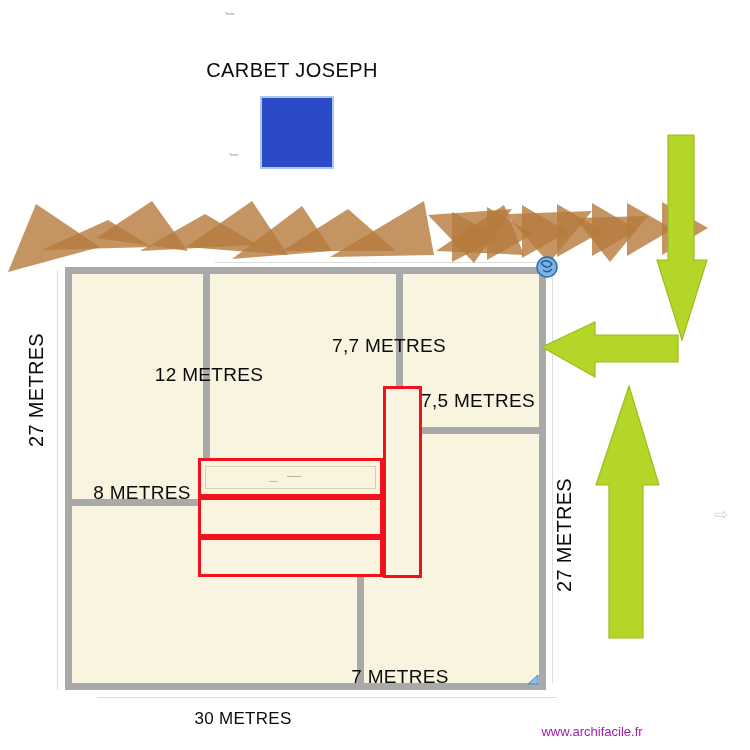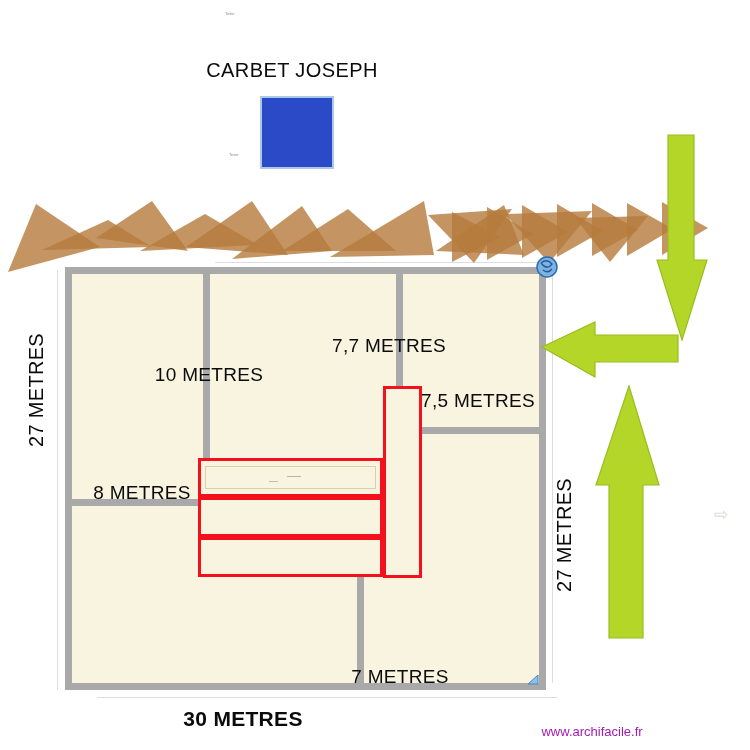--- a/index.html
+++ b/index.html
@@ -7,21 +7,21 @@
         font-family:"Liberation Sans",sans-serif;color:#111;}
   
   .lbl{position:absolute;white-space:nowrap;transform:translate(-50%,-50%);
        font-size:19px;color:#0b0b0b;letter-spacing:.3px;}
   .lbl-title{left:292px;top:70px;font-size:20px;letter-spacing:.4px;}
   .lbl-12{left:209px;top:375px;}
   .lbl-77{left:389px;top:346px;}
   .lbl-75{left:478px;top:401px;}
   .lbl-8{left:142px;top:493px;}
   .lbl-7{left:352px;top:677px;margin-left:48px;}
-  .lbl-30{left:243px;top:719px;font-size:21px;font-weight:bold;}
+  .lbl-30{left:243px;top:719px;font-size:17px;}
   .lbl-27L{left:36px;top:390px;font-size:20px;transform:translate(-50%,-50%) rotate(-90deg);}
   .lbl-27R{left:564px;top:535px;font-size:20px;transform:translate(-50%,-50%) rotate(-90deg);}
   .lbl-watermark{left:592px;top:731px;font-size:13px;color:#a21caf;letter-spacing:0;}
   .tiny{position:absolute;font-size:4px;color:#8a8a8a;letter-spacing:0;}
   .tiny-top{left:225px;top:11px;}
   .tiny-legend{left:229px;top:152px;}
   .pale-arrow{position:absolute;left:714px;top:504px;font-size:17px;color:#dbd7d0;}
   
   .legend-square{position:absolute;left:260px;top:96px;width:70px;height:69px;
                  background:#2b4ac7;border:2px solid #abc9e6;}
@@ -86,21 +86,21 @@
     <div class="redroom rr-vert"></div>
     <div class="redroom rr-1">
       <div class="rr-inner"></div>
       <div class="rr-mark"></div>
       <div class="rr-mark2"></div>
     </div>
     <div class="redroom rr-2"></div>
     <div class="redroom rr-3"></div>
   </div>
 
-  <div class="lbl lbl-12">10 METRES</div>
+  <div class="lbl lbl-12">12 METRES</div>
   <div class="lbl lbl-77">7,7  METRES</div>
   <div class="lbl lbl-75">7,5  METRES</div>
   <div class="lbl lbl-8">8  METRES</div>
   <div class="lbl lbl-7">7 METRES</div>
   <div class="lbl lbl-30">30 METRES</div>
   <div class="lbl lbl-27L">27 METRES</div>
   <div class="lbl lbl-27R">27 METRES</div>
 
   <div class="lbl lbl-watermark">www.archifacile.fr</div>
   <div class="pale-arrow">⇨</div>

